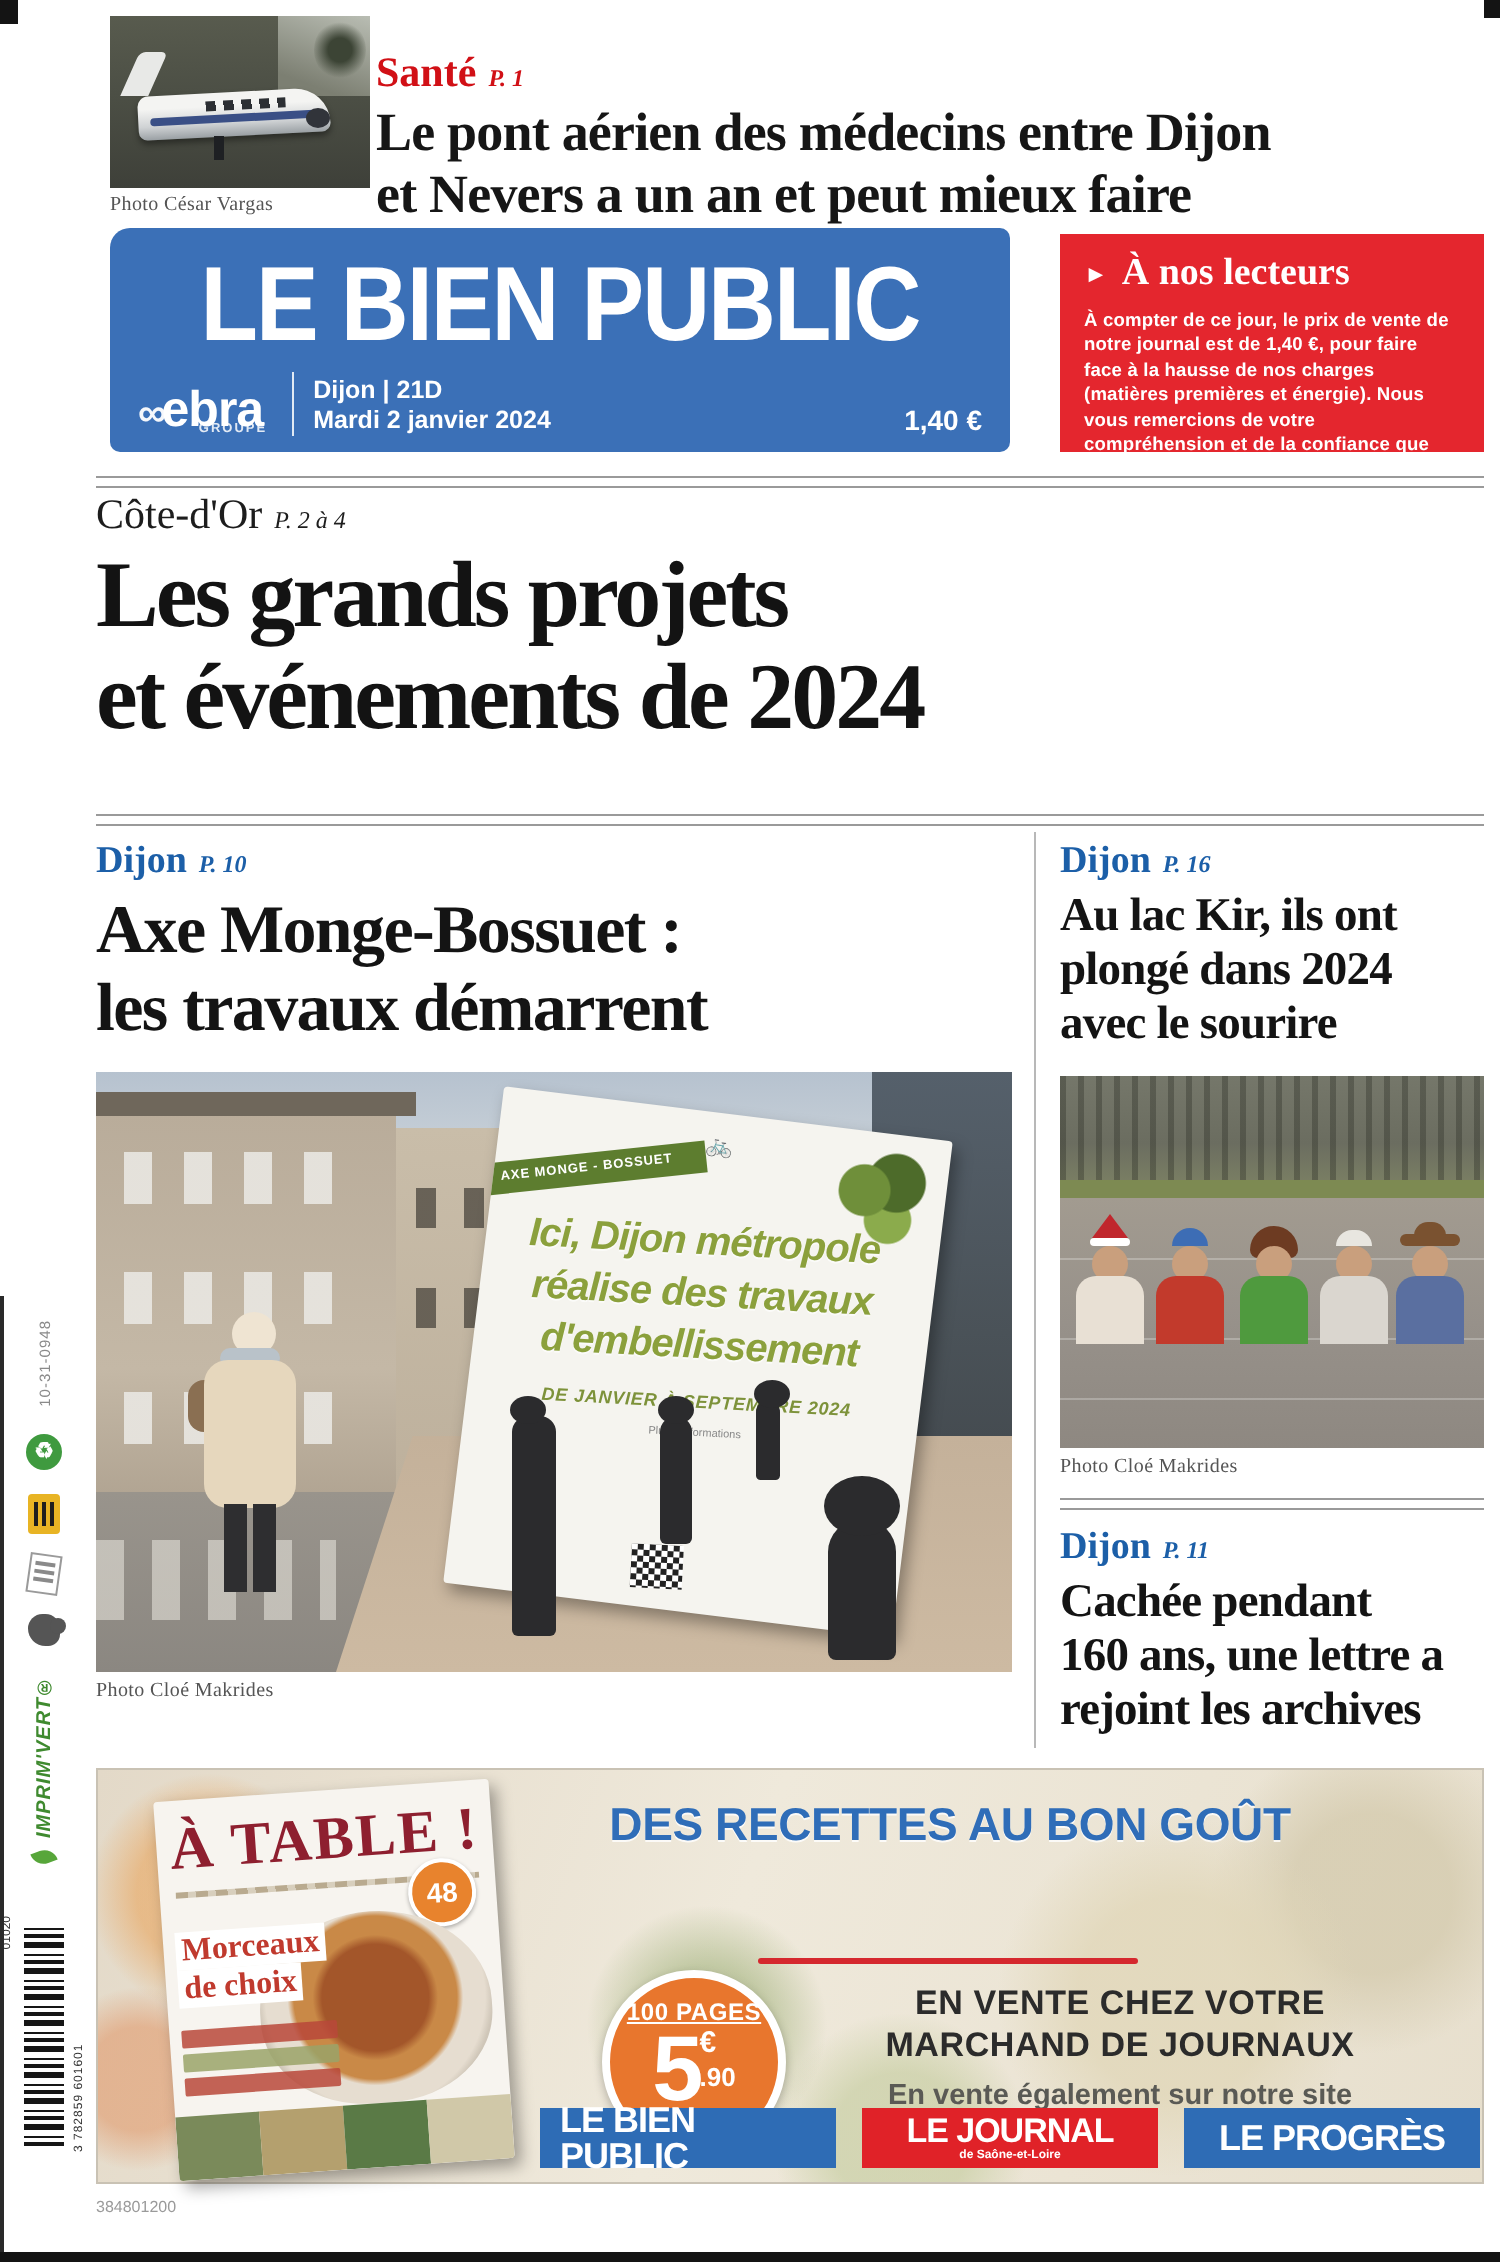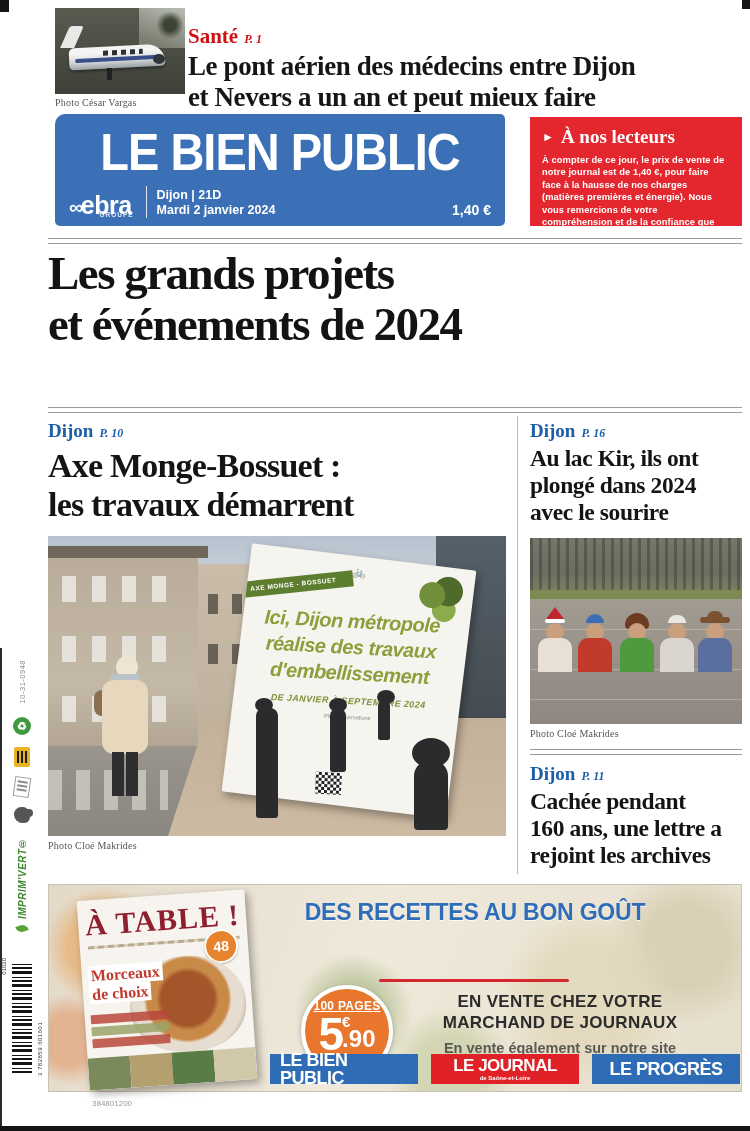--- a/index.html
+++ b/index.html
@@ -211,33 +211,33 @@
     text-shadow:0 1px 0 rgba(255,255,255,.7); }
   .ad-script-underline { position:absolute; left:330px; top:94px; width:190px; height:3px; background:#d5282e; border-radius:2px; }
   .pages-badge { position:absolute; left:252px; top:100px; width:92px; height:92px; border-radius:50%;
     background:#e8762d; border:4px solid #fff; box-shadow:0 2px 5px rgba(0,0,0,.25);
     color:#fff; text-align:center; box-sizing:border-box; }
   .pages-label { margin-top:10px; font-size:12px; font-weight:800; text-decoration:underline; letter-spacing:.3px; }
   .price-row { display:flex; justify-content:center; align-items:flex-start; margin-top:-2px; }
   .price-int { font-size:46px; font-weight:800; line-height:46px; letter-spacing:-2px; }
   .price-frac { display:flex; flex-direction:column; align-items:flex-start; margin-top:4px; }
   .price-cur { font-size:15px; font-weight:800; line-height:14px; }
-  .price-dec { font-size:24px; font-weight:800; line-height:19px; }
+  .price-dec { font-size:13px; font-weight:800; line-height:19px; }
   .sale { position:absolute; left:366px; top:106px; width:290px; text-align:center; }
   .sale-bold { color:#2b2b2b; font-weight:800; font-size:17px; line-height:21px; letter-spacing:.3px; }
   .sale-soft { margin-top:7px; color:#5a5a55; font-weight:600; font-size:14.5px; }
   .brand-row { position:absolute; left:230px; right:10px; bottom:7px; display:flex; justify-content:center; gap:13px; }
   .brand { height:30px; min-width:128px; padding:0 10px; display:flex; flex-direction:column; align-items:center;
     justify-content:center; color:#fff; font-weight:900; }
   .brand-blue { background:#2e6cb5; }
   .brand-red { background:#e02228; }
   .brand-name { font-size:18px; letter-spacing:-.5px; line-height:18px; }
   .brand-name.sm { font-size:17px; }
   .brand-sub { font-size:6px; font-weight:700; line-height:7px; }
-  .edition-note { position:absolute; left:48px; top:1099px; font-size:8px; color:#9a9a9a;margin-left:44px; }
+  .edition-note { position:absolute; left:48px; top:1099px; font-size:8px; color:#9a9a9a; }
 
   
   .strip { position:absolute; left:6px; top:660px; width:32px; display:flex; flex-direction:column; align-items:center; }
   .vtext { writing-mode:vertical-rl; transform:rotate(180deg); }
   .cert-num { font-size:7.5px; color:#8a8a8a; letter-spacing:.5px; }
   .eco-icon { margin-top:14px; width:18px; height:18px; border-radius:50%; background:#3f9a3f; color:#fff;
     font-size:11px; line-height:18px; text-align:center; font-weight:700; }
   .triman-icon { margin-top:12px; width:16px; height:20px; background:#e8b424; border-radius:2px;
     display:flex; align-items:center; justify-content:center; gap:2px; }
   .triman-icon i { width:2px; height:12px; background:#1e1e1e; display:block; }
@@ -310,20 +310,24 @@
     <div class="notice-titlerow">
       <span class="notice-arrow">►</span>
       <span class="notice-title">À nos lecteurs</span>
     </div>
     <div class="notice-body">À compter de ce jour, le prix de vente de notre journal est de 1,40 €, pour faire face à la hausse de nos charges (matières premières et énergie). Nous vous remercions de votre compréhension et de la confiance que vous nous portez.</div>
   </div>
 
   <div class="double-rule rule-top"></div>
 
   <div class="lead">
+    <div class="kicker-line">
+      <span class="kicker-black">Côte-d'Or</span>
+      <span class="pageref-black">P. 2 à 4</span>
+    </div>
     <div class="lead-headline serif">
       <div>Les grands projets</div>
       <div>et événements de 2024</div>
     </div>
   </div>
 
   <div class="double-rule rule-mid"></div>
   <div class="col-divider"></div>
 
   <div class="col-left">

